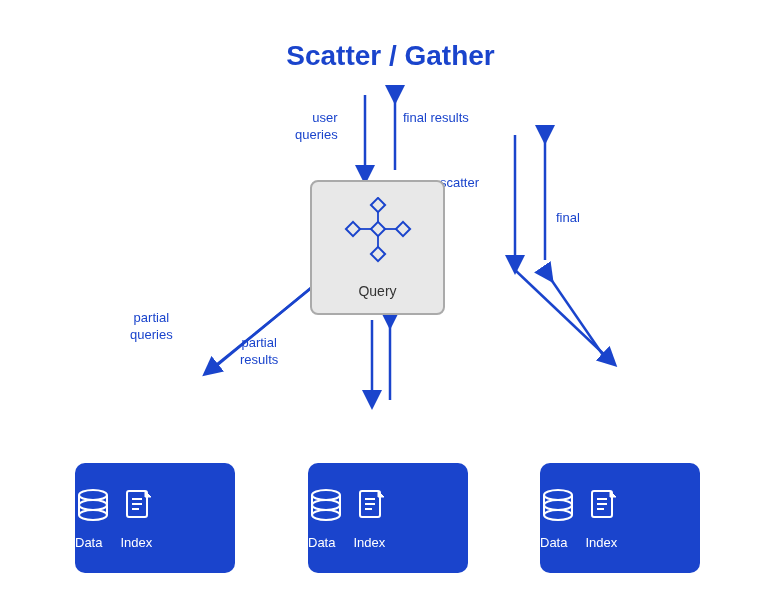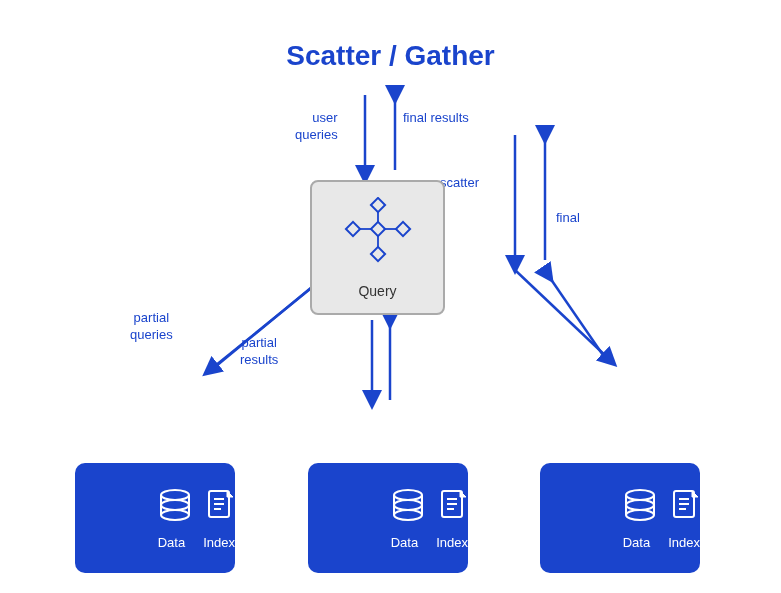--- a/index.html
+++ b/index.html
@@ -61,21 +61,21 @@
 
     
     .data-box {
       position: absolute;
       width: 160px;
       height: 110px;
       background: #1a44cc;
       border-radius: 10px;
       display: flex;
       flex-direction: column;
-      align-items: flex-end;
+      align-items: flex-start;
       justify-content: center;
       gap: 8px;
       bottom: 20px;
     }
 
     .data-box-left { left: 75px; }
     .data-box-center { left: 308px; }
     .data-box-right { left: 540px; }
 
     .data-box-icons {

